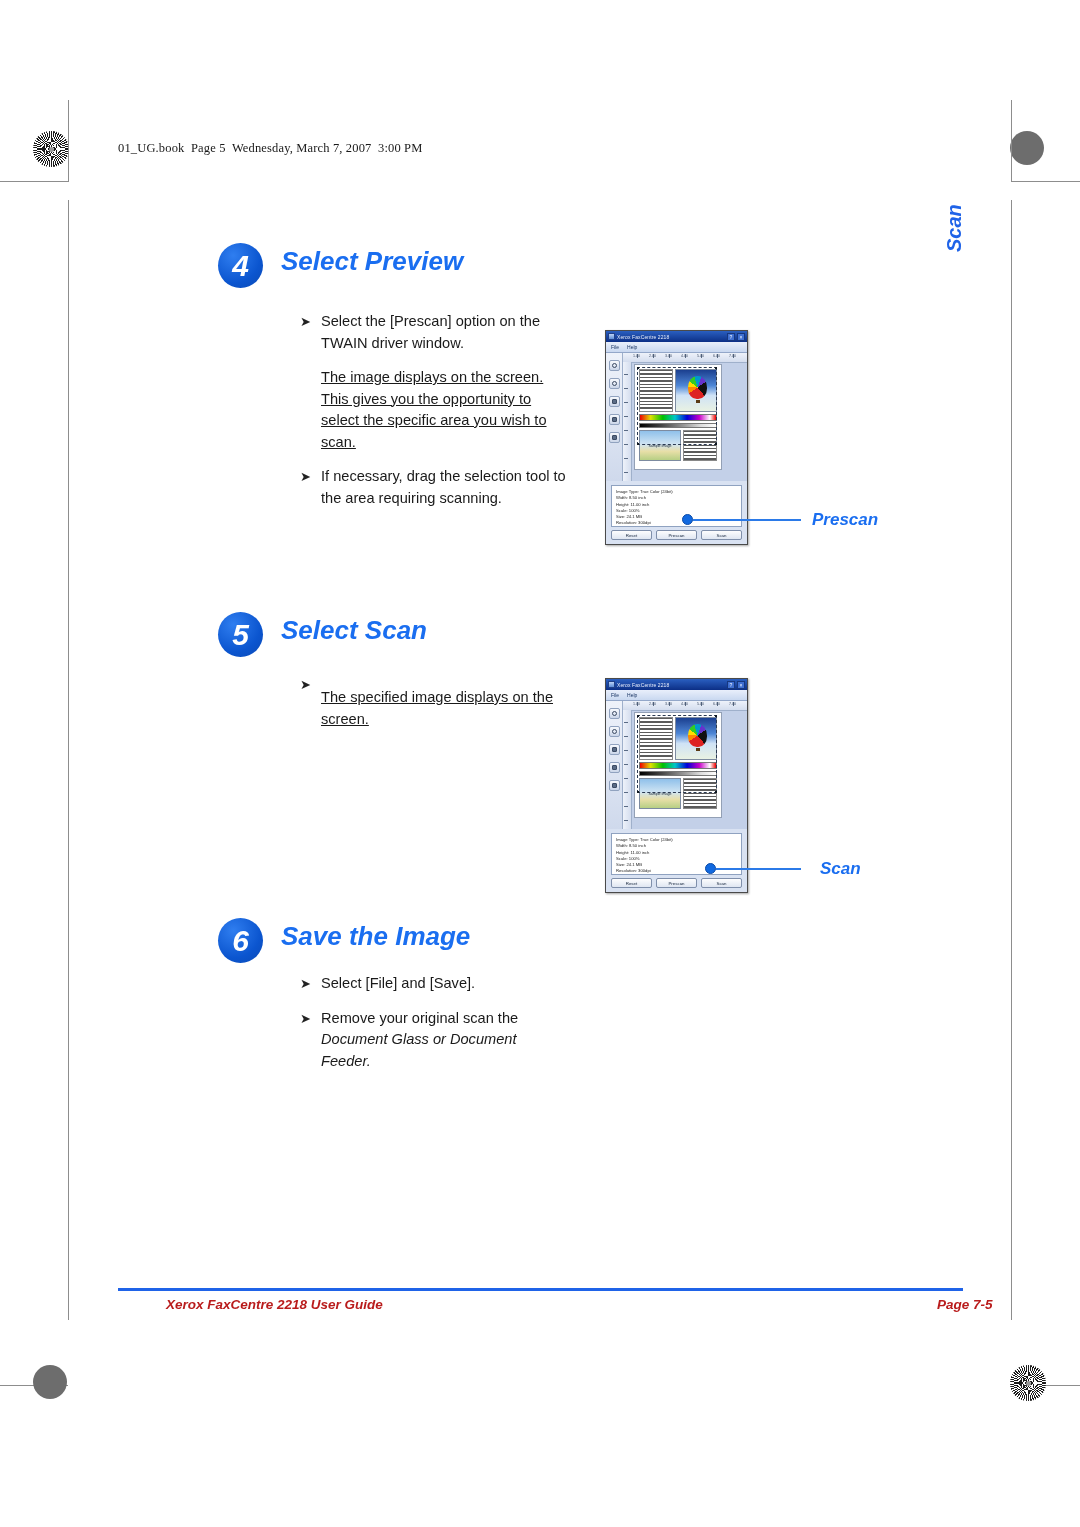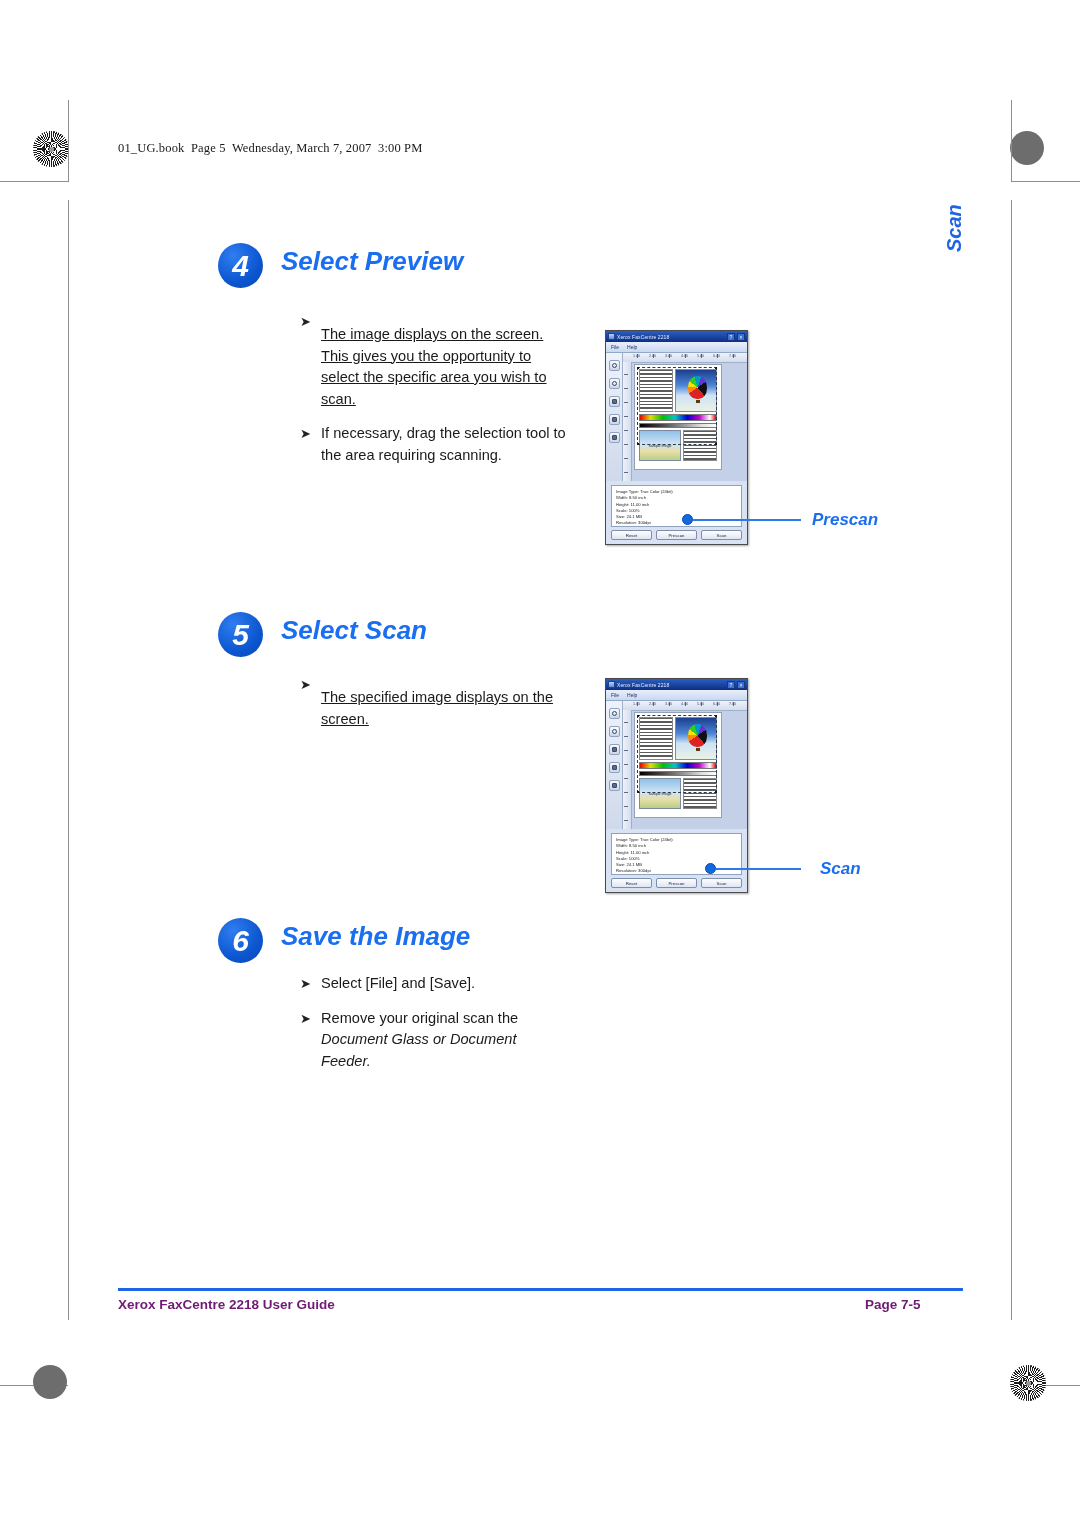--- a/index.html
+++ b/index.html
@@ -433,25 +433,27 @@
     top: 1288px;
     width: 845px;
     height: 3px;
     background: #1f63e8;
   }
   .footer-left, .footer-right {
     position: absolute;
     top: 1297px;
     font-size: 13.5px;
     font-weight: bold;
-    color: #701a75;
+    font-style: italic;
+    color: #b91c1c;
     white-space: nowrap;
+    margin-left: 48px;
   }
   .footer-left { left: 118px; }
-  .footer-right { left: 865px; text-align: right; }
+  .footer-right { left: 889px; text-align: right; }
 </style>
 </head>
 <body>
 
 <div class="marks">
 
   <div class="star-target" style="left:33px; top:131px;"></div>
   <div class="crosshair" style="left:82px; top:131px;"></div>
   <div class="crosshair" style="left:33px; top:182px;"></div>
   <div class="trim-v" style="left:68px; top:100px; height:82px;"></div>
@@ -483,20 +485,21 @@
 <div class="chapter-tab">Scan</div>
 
 <div class="step" style="top:243px;">
   <div class="step-head">
     <div class="badge">4</div>
     <div class="step-title">Select Preview</div>
   </div>
   <div class="step-body" style="top:68px;">
     <div class="bullet-item">
       <span class="arrow">➤</span>
+      <span>Select the [Prescan] option on the TWAIN driver window.</span>
     </div>
     <div class="para">The image displays on the screen. This gives you the opportunity to select the specific area you wish to scan.</div>
     <div class="bullet-item">
       <span class="arrow">➤</span>
       <span>If necessary, drag the selection tool to the area requiring scanning.</span>
     </div>
   </div>
 </div>
 
 <div class="twain" style="left:605px; top:330px;">

